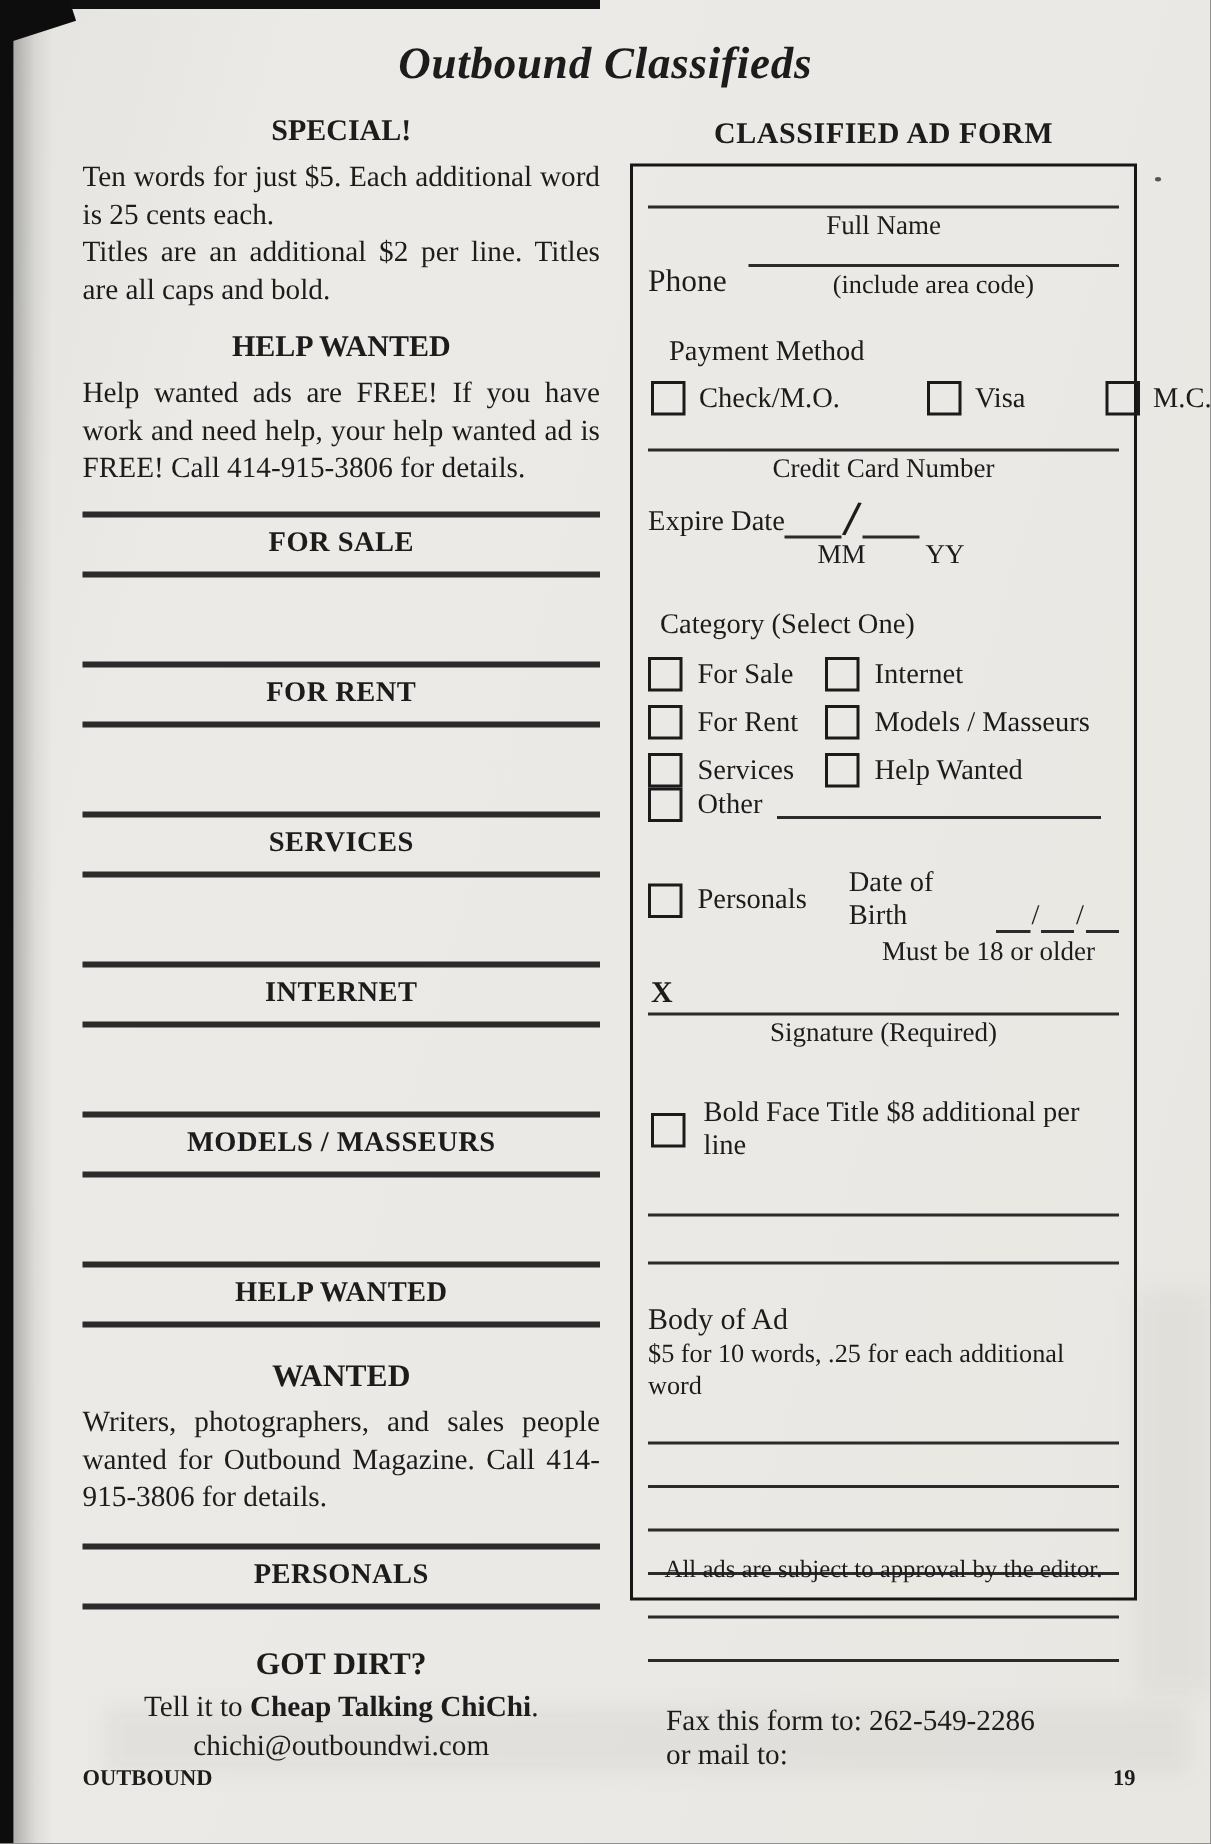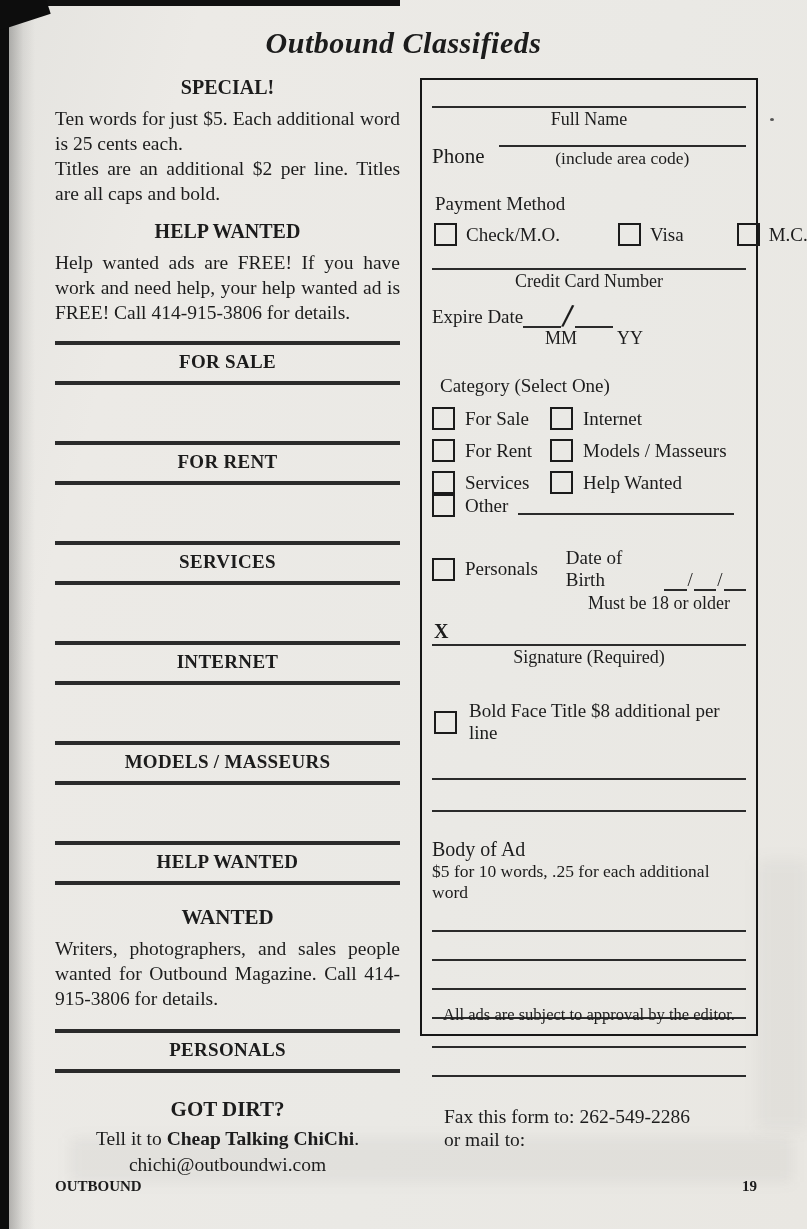--- a/index.html
+++ b/index.html
@@ -45,21 +45,21 @@
   .form-heading{text-align:center;font-weight:bold;font-size:20px;letter-spacing:.4px;margin:0 0 8px 0;}
   .form-box{position:relative;border:2.5px solid #161616;height:958px;padding:0 10px;box-sizing:border-box;font-size:19px;}
   .blank-line{border-bottom:2px solid #2b2b2b;height:0;}
   .field-fullname .blank-line{margin-top:26px;}
   .under-label{text-align:center;font-size:18px;margin-top:1px;}
   .phone-row{display:flex;align-items:flex-end;margin-top:14px;}
   .phone-label{font-size:21px;}
   .phone-line-wrap{flex:1;margin-left:14px;}
   .phone-line-wrap .blank-line{margin-bottom:0;}
   .hint-center{text-align:center;font-size:17.5px;margin-top:1px;}
-  .pay-label{margin-top:24px;padding-left:3px;}
+  .pay-label{margin-top:24px;padding-left:3px;margin-left:11px;}
   .pay-row{display:flex;align-items:center;margin-top:8px;padding-left:2px;}
   .cb{display:inline-block;width:19px;height:19px;border:2.5px solid #1b1b1b;background:transparent;vertical-align:-3px;flex:0 0 auto;}
   .pay-row .cb-item{display:flex;align-items:center;gap:9px;}
   .pay-item2{margin-left:58px;}
   .pay-item3{margin-left:53px;}
   .cc-line{margin-top:22px;}
   .expire-row{display:flex;align-items:flex-end;margin-top:12px;}
   .expire-blank{display:inline-block;width:38px;border-bottom:2px solid #2b2b2b;height:20px;}
   .expire-slash{font-size:34px;line-height:24px;margin:0 2px;font-weight:bold;transform:rotate(8deg);}
   .mmyy-row{display:flex;font-size:18px;margin-top:0;}
@@ -126,20 +126,21 @@
     <p>Writers, photographers, and sales people wanted for Outbound Magazine.   Call 414-915-3806 for details.</p>
 
     <div class="sec-block personals-block">PERSONALS</div>
 
     <div class="h-center gotdirt-h">GOT DIRT?</div>
     <div class="center-line"><span>Tell it to </span><b>Cheap Talking ChiChi</b><span>.</span></div>
     <div class="center-line">chichi@outboundwi.com</div>
   </div>
 
   <div class="col-right">
+    <div class="form-heading">CLASSIFIED AD FORM</div>
 
     <div class="form-box">
 
       <div class="field-fullname">
         <div class="blank-line"></div>
         <div class="under-label">Full Name</div>
       </div>
 
       <div class="phone-row">
         <span class="phone-label">Phone</span>

